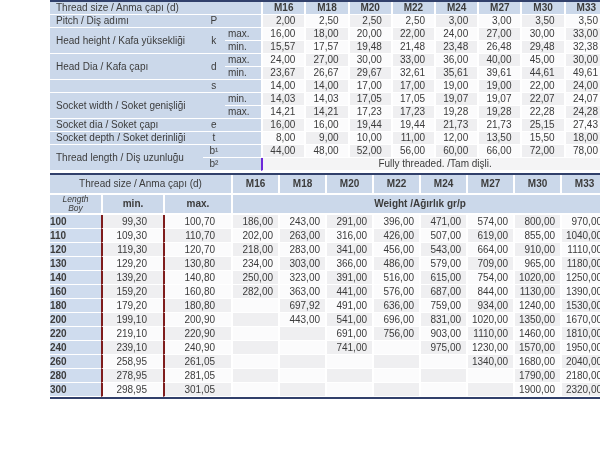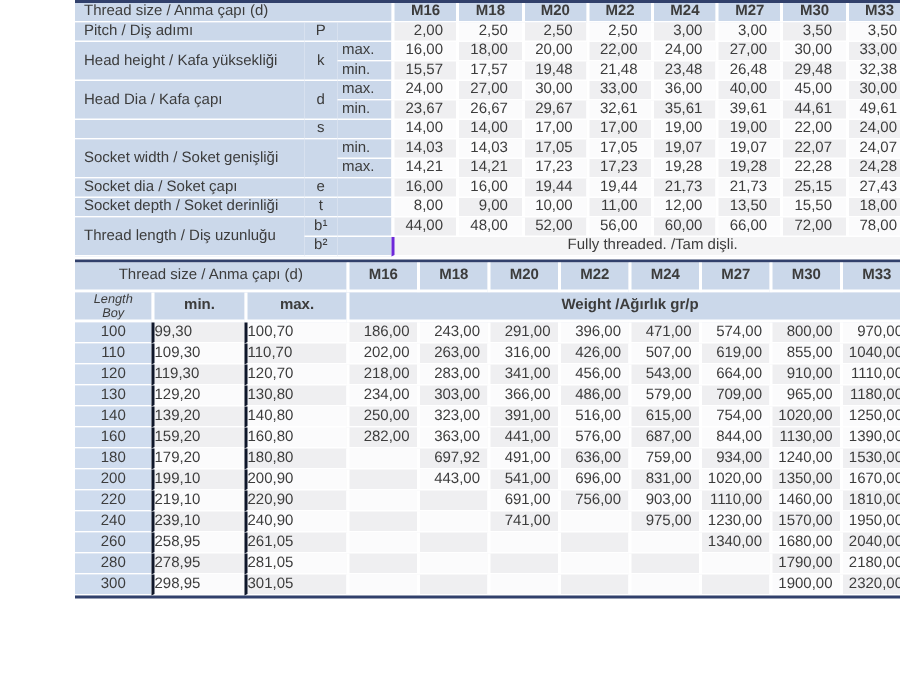--- a/index.html
+++ b/index.html
@@ -20,22 +20,22 @@
   #t1 .sub{text-align:left;padding-left:3px;}
   #t1 .hsize{text-align:center;font-weight:600;border-left:2px solid #fff;}
   #t1 .num{text-align:right;padding-right:9px;border-left:2px solid #fff;}
   #t1 .note{text-align:center;background:#f4f4f5;border-left:2px solid #6d28d9;}
   
   #t2 th{background:#cbd8ea;font-size:10px;height:20px;text-align:center;border-bottom:2px solid #fff;}
   #t2 .gut{border-left:2px solid #fff;}
   #t2 .bold{font-weight:600;}
   #t2 .lenhead{font-size:8.5px;line-height:8.5px;font-weight:400;font-style:italic;}
   #t2 td{height:14px;font-size:10px;}
-  #t2 .len{background:#cfdcee;text-align:center;font-weight:400;}
-  #t2 .mm{text-align:left;padding-right:16px;border-left:2px solid #0f172a;}
+  #t2 .len{background:#cfdcee;text-align:left;font-weight:700;}
+  #t2 .mm{text-align:right;padding-right:16px;border-left:2px solid #7f1d1d;}
   #t2 .w{text-align:right;padding-right:5px;border-left:2px solid #fff;}
   
   .cg{background:#efeff1;}
   .cw{background:#fbfbfc;}
 </style>
 </head>
 <body>
 
 <div class="page">
   <div class="tables">

